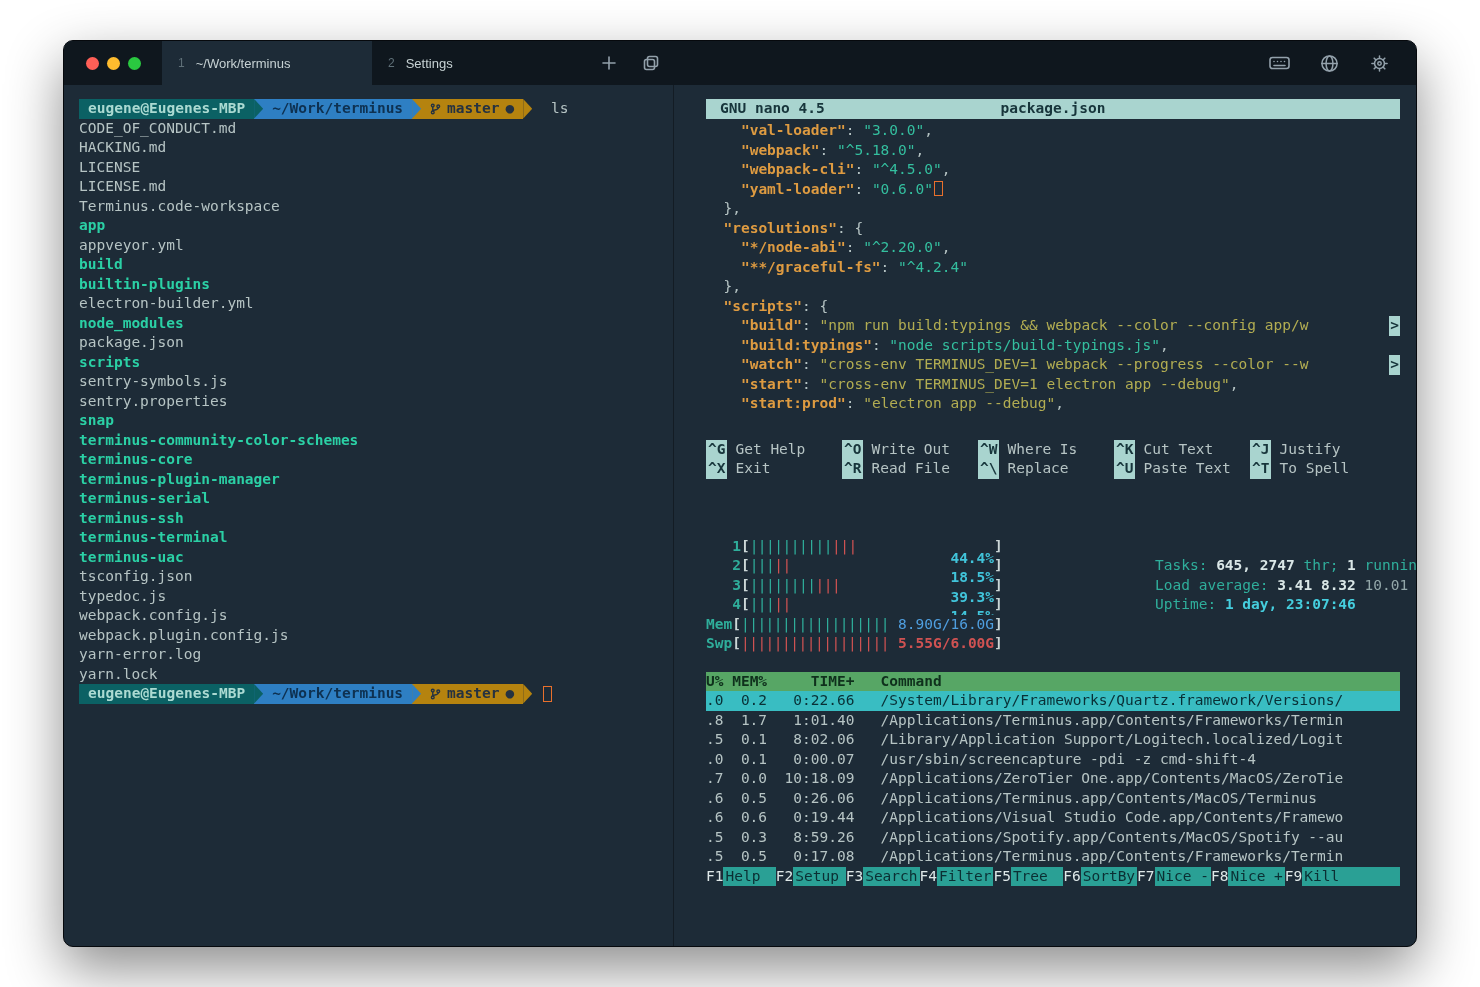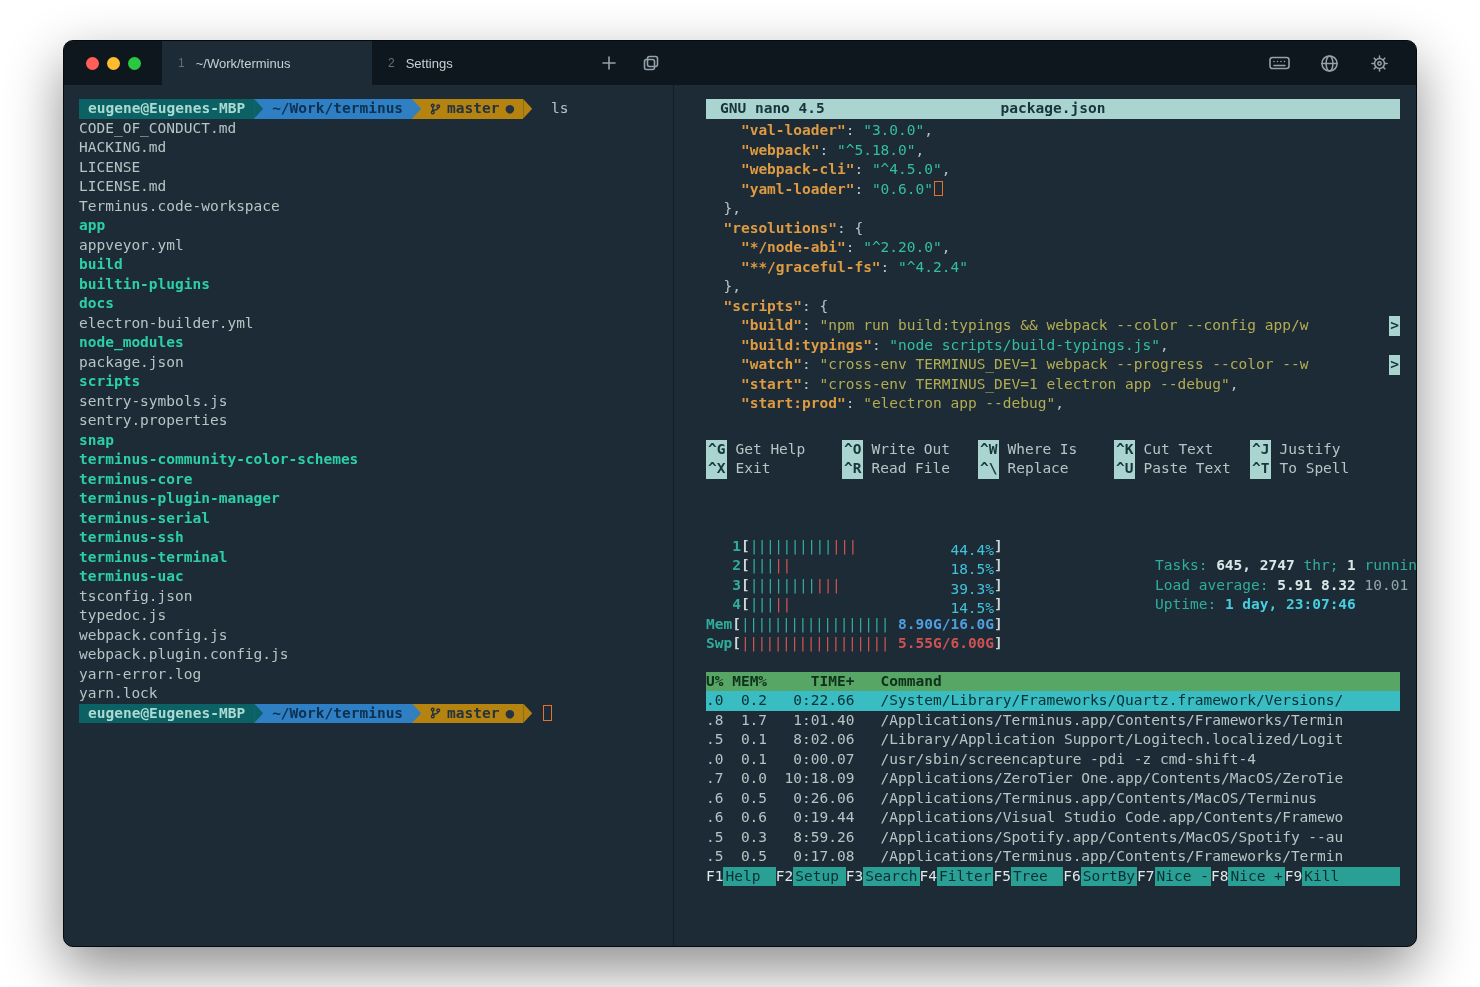--- a/index.html
+++ b/index.html
@@ -77,22 +77,22 @@
 .meters{display:flex}
 .meter-row{display:flex;white-space:pre;height:19.5px}
 .meter-id{display:inline-block;width:4ch;text-align:right;color:var(--hteal);font-weight:bold}
 .meter-label{display:inline-block;width:3ch;color:var(--hteal);font-weight:bold}
 .bracket{color:#ccd7d7;font-weight:bold}
 .meter-inner{position:relative;display:inline-block}
 .cpu-inner{width:28ch}.mw-inner{width:29ch}
 .bars{position:absolute;left:0;top:0;letter-spacing:-0.5px}
 .bar-teal{color:var(--hteal)}
 .bar-red{color:var(--hred)}
-.meter-pct{position:absolute;right:0;top:4px;color:var(--pct);font-weight:normal}
-.mem-val{position:absolute;right:0;top:0;color:var(--memval);font-weight:bold;background:var(--bg)}
+.meter-pct{position:absolute;right:0;top:12px;color:var(--pct);font-weight:bold}
+.mem-val{position:absolute;right:0;top:0;color:var(--memval);font-weight:normal;background:var(--bg)}
 .swp-val{position:absolute;right:0;top:0;color:var(--hred);font-weight:bold;background:var(--bg)}
 .stats{margin-left:30px}
 .stats-line{height:19.5px;white-space:pre}
 .st-label{color:var(--hteal)}
 .st-strong{color:#dae7e7;font-weight:bold}
 .st-cyan{color:#45cede;font-weight:bold}
 .st-dim{color:#93a7a9}
 
 .proc-table{margin-top:18px}
 .proc-header{display:flex;height:19.5px;background:var(--hdrg-bg);color:var(--hdrg-fg);font-weight:bold}
@@ -180,21 +180,20 @@
       <div id="file-list">
           <div class="file-line">CODE_OF_CONDUCT.md</div>
           <div class="file-line">HACKING.md</div>
           <div class="file-line">LICENSE</div>
           <div class="file-line">LICENSE.md</div>
           <div class="file-line">Terminus.code-workspace</div>
           <div class="file-line dir">app</div>
           <div class="file-line">appveyor.yml</div>
           <div class="file-line dir">build</div>
           <div class="file-line dir">builtin-plugins</div>
-          <div class="file-line dir">docs</div>
           <div class="file-line">electron-builder.yml</div>
           <div class="file-line dir">node_modules</div>
           <div class="file-line">package.json</div>
           <div class="file-line dir">scripts</div>
           <div class="file-line">sentry-symbols.js</div>
           <div class="file-line">sentry.properties</div>
           <div class="file-line dir">snap</div>
           <div class="file-line dir">terminus-community-color-schemes</div>
           <div class="file-line dir">terminus-core</div>
           <div class="file-line dir">terminus-plugin-manager</div>
@@ -297,21 +296,21 @@
               <div class="meter-row"><span class="meter-id">3</span><span class="bracket">[</span><span class="meter-inner cpu-inner"><span class="bars"><span class="bar-teal">||||||||</span><span class="bar-red">|||</span></span><span class="meter-pct">39.3%</span></span><span class="bracket">]</span></div>
               <div class="meter-row"><span class="meter-id">4</span><span class="bracket">[</span><span class="meter-inner cpu-inner"><span class="bars"><span class="bar-teal">|||</span><span class="bar-red">||</span></span><span class="meter-pct">14.5%</span></span><span class="bracket">]</span></div>
               <div class="meter-row"><span class="meter-label">Mem</span><span class="bracket">[</span><span class="meter-inner mw-inner"><span class="bars"><span class="bar-teal">||||||||||||||||||</span></span><span class="mem-val">8.90G/16.0G</span></span><span class="bracket">]</span></div>
               <div class="meter-row"><span class="meter-label">Swp</span><span class="bracket">[</span><span class="meter-inner mw-inner"><span class="bars"><span class="bar-red">||||||||||||||||||</span></span><span class="swp-val">5.55G/6.00G</span></span><span class="bracket">]</span></div>
             </div>
           <div class="stats">
             <div class="stats-line">
               <span class="st-label">Tasks: </span><span class="st-strong">645, 2747</span><span class="st-label"> thr; </span><span class="st-strong">1</span><span class="st-label"> running</span>
             </div>
             <div class="stats-line">
-              <span class="st-label">Load average: </span><span class="st-strong">5.91 8.32</span><span class="st-dim"> 10.01</span>
+              <span class="st-label">Load average: </span><span class="st-strong">3.41 8.32</span><span class="st-dim"> 10.01</span>
             </div>
             <div class="stats-line">
               <span class="st-label">Uptime: </span><span class="st-cyan">1 day, 23:07:46</span>
             </div>
           </div>
         </div>
 
         <div class="proc-table">
           <div class="proc-header">
             <span class="col-u">U%</span>

